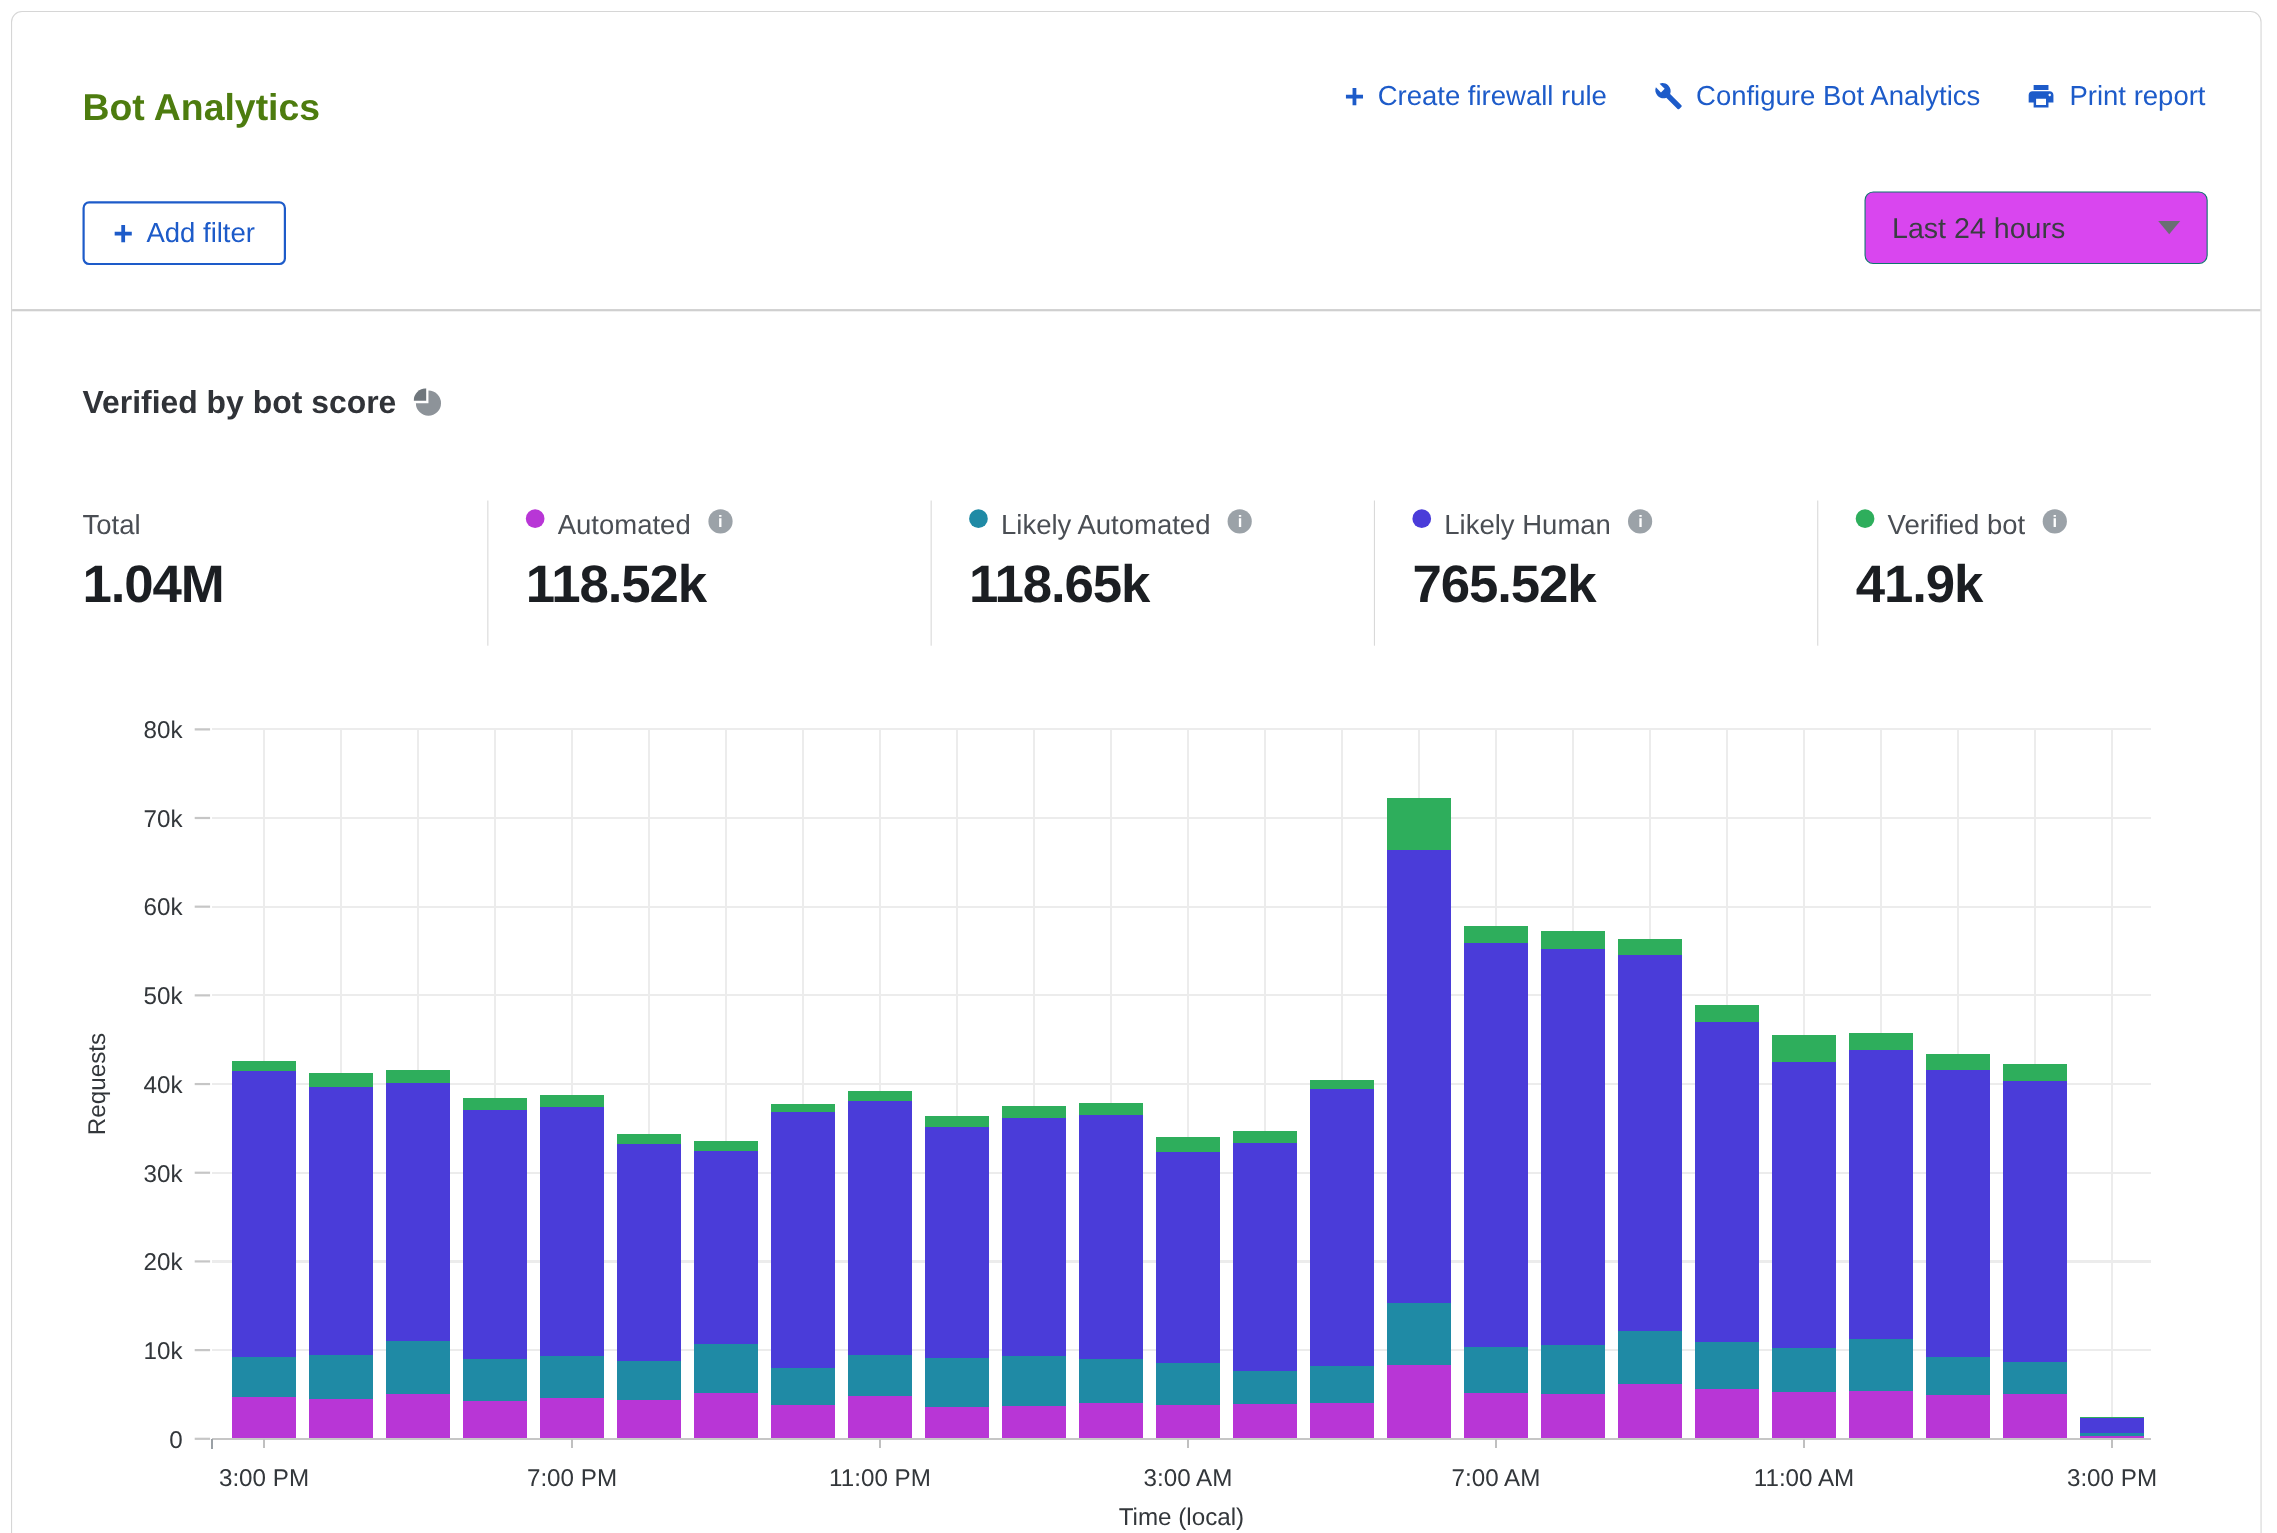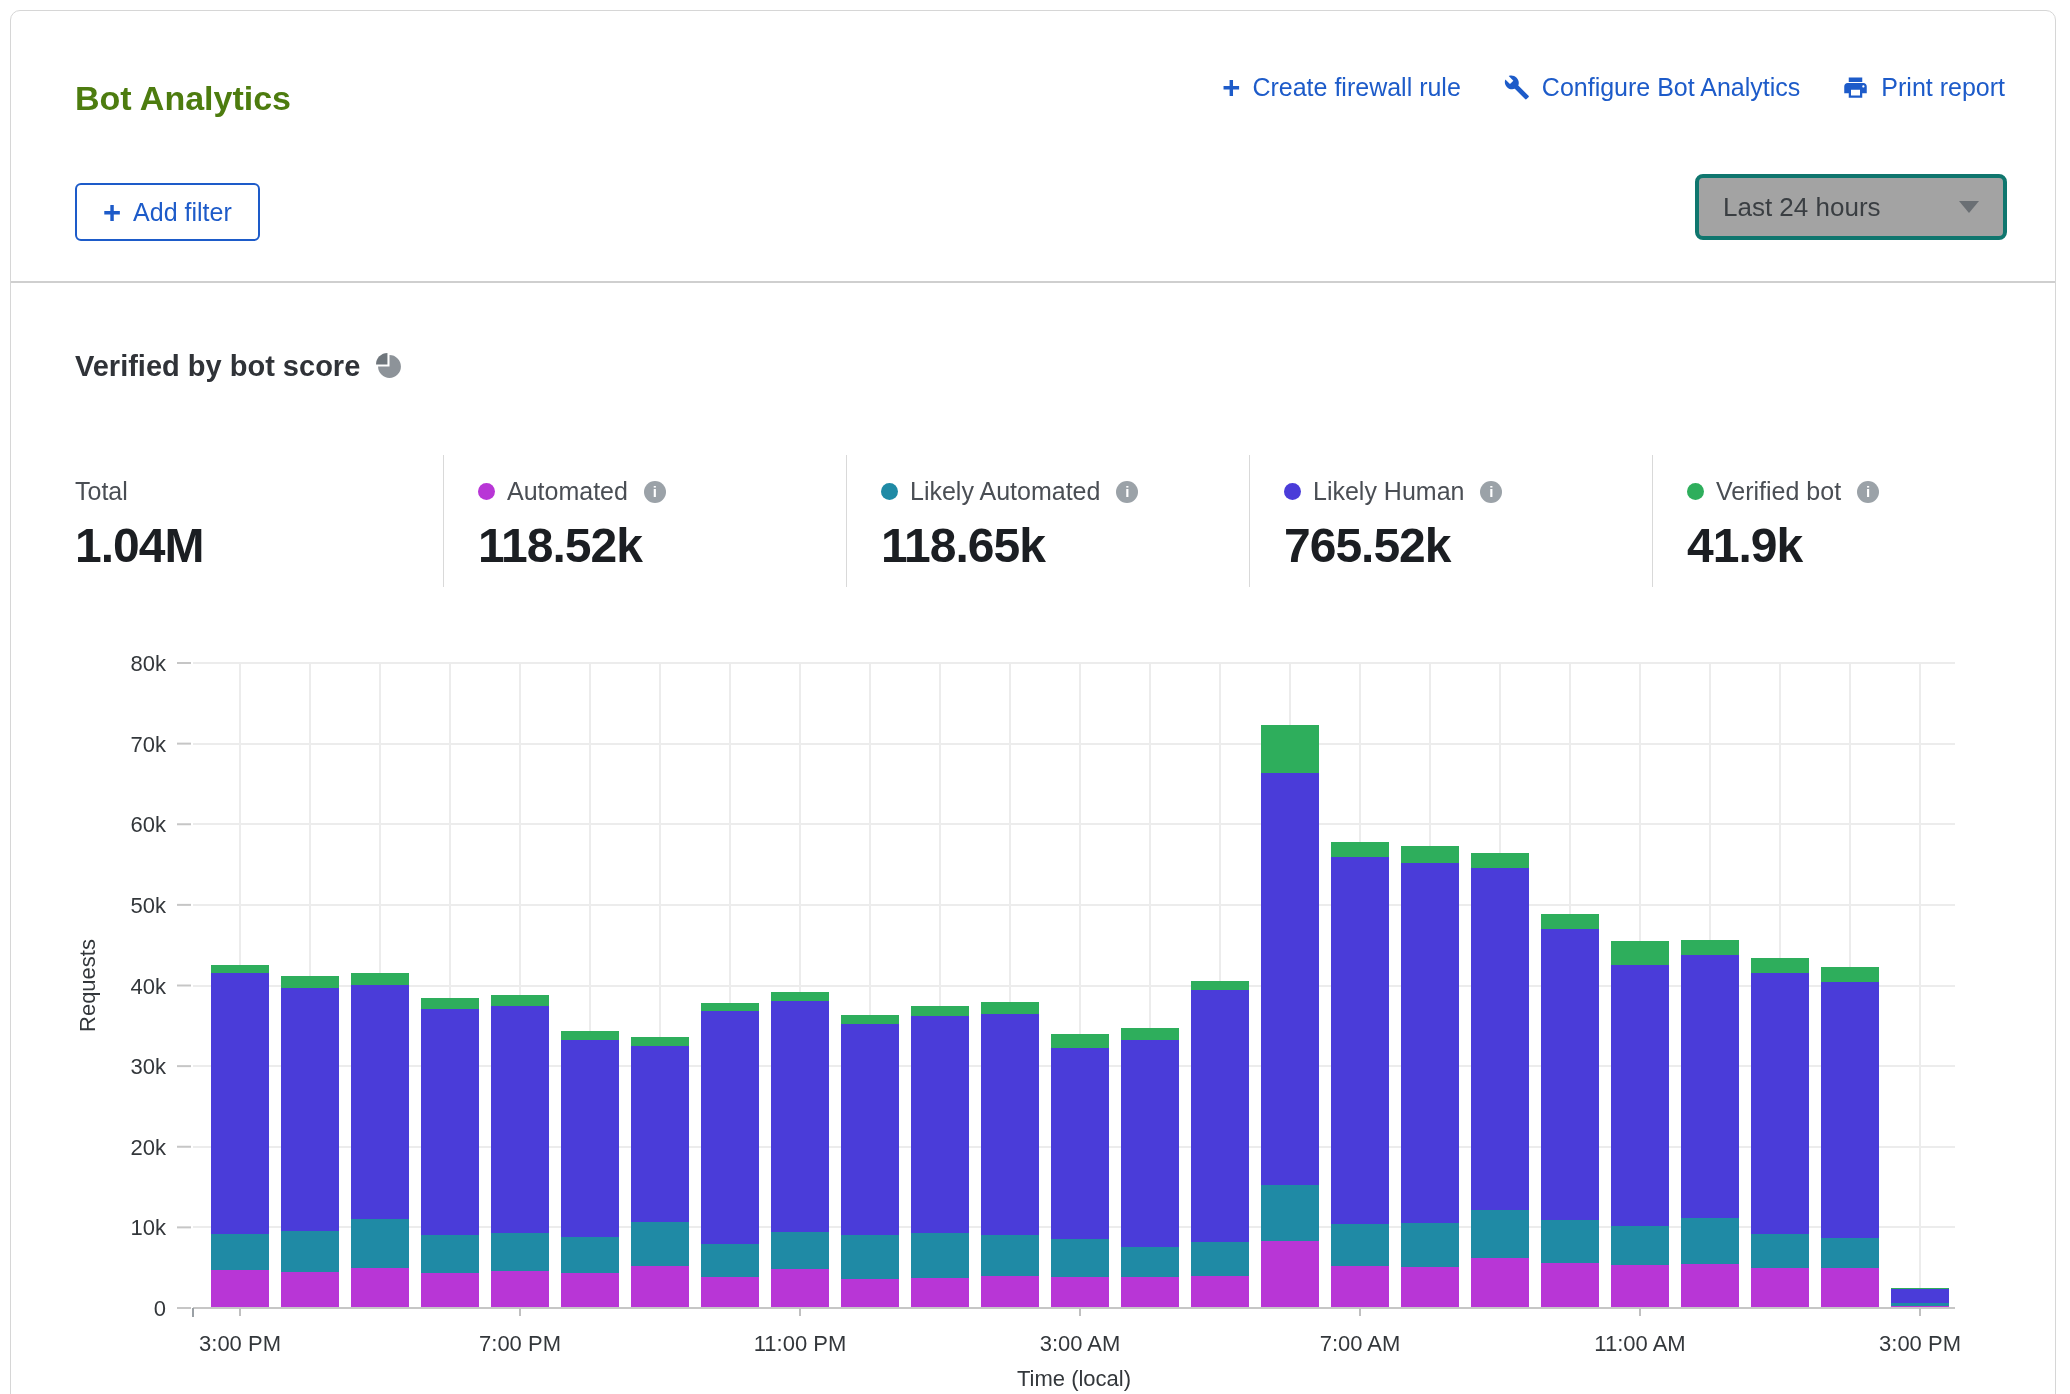--- a/index.html
+++ b/index.html
@@ -31,38 +31,38 @@
   }
   .plus-glyph{font-size:31px;font-weight:600;line-height:1;color:#1d5bc9;}
   .add-filter{
     position:absolute;left:75px;top:183px;height:58px;
     display:inline-flex;align-items:center;gap:12px;padding:0 26px;
     background:#fff;border:2px solid #1d5bc9;border-radius:6px;
     color:#1d5bc9;font-size:25px;cursor:pointer;
   }
   .time-select{
     position:absolute;left:1695px;top:174px;width:312px;height:66px;
-    border:4px solid #0f766e;border-radius:8px;background:#a3a3a3;
+    border:1px solid #0f766e;border-radius:8px;background:#d946ef;
     display:flex;align-items:center;box-sizing:border-box;
     padding:0 24px;font-size:26px;color:#3a3e42;cursor:pointer;justify-content:space-between;
   }
   .time-select .caret{
     margin-left:auto;width:0;height:0;
     border-left:10px solid transparent;border-right:10px solid transparent;
     border-top:12px solid #6a6f74;
   }
   .section-title{
     position:absolute;left:75px;top:350px;
     display:flex;align-items:center;gap:16px;
     font-size:29px;font-weight:700;color:#303338;
   }
   .stats-row{position:absolute;left:0;top:455px;width:2070px;height:140px;}
   .stat-sep{position:absolute;top:0;width:0;height:132px;border-left:1px solid #d9d9d9;}
   .stat{position:absolute;top:8px;}
-  .stat-head{display:flex;align-items:center;gap:12px;font-size:25px;color:#4a4e54;margin-top:14px;}
+  .stat-head{display:flex;gap:12px;font-size:25px;color:#4a4e54;}
   .dot{width:17px;height:17px;border-radius:50%;flex:none;}
   .info-icon{
     width:22px;height:22px;border-radius:50%;background:#9ba2a8;flex:none;
     display:flex;align-items:center;justify-content:center;
     color:#fff;font-size:15px;font-weight:700;cursor:pointer;margin-left:4px;
   }
   .stat-value{margin-top:12px;font-size:48px;font-weight:700;color:#1b1e22;letter-spacing:-1px;}
   .chart-wrap{position:absolute;left:0;top:620px;width:2070px;height:774px;}
   svg text{font-family:"Liberation Sans","DejaVu Sans",sans-serif;}
 </style>

